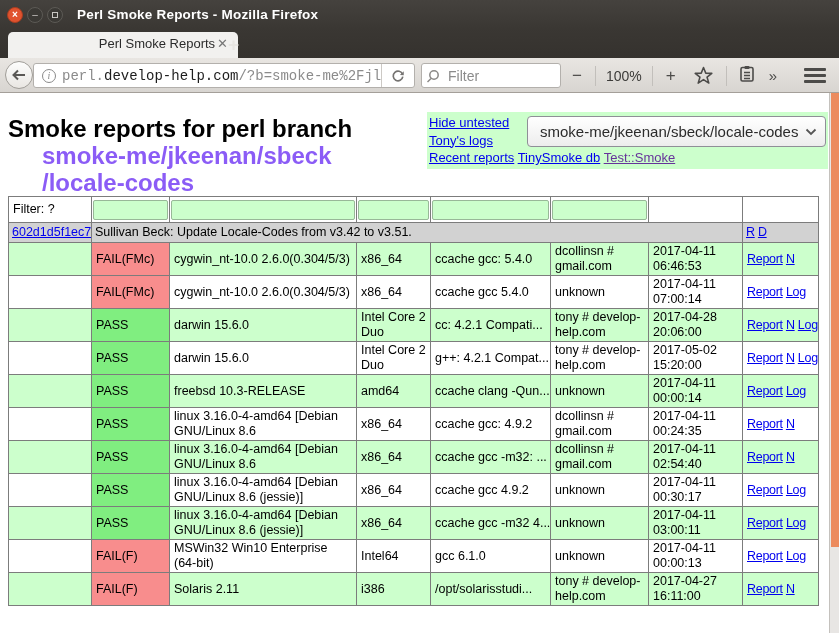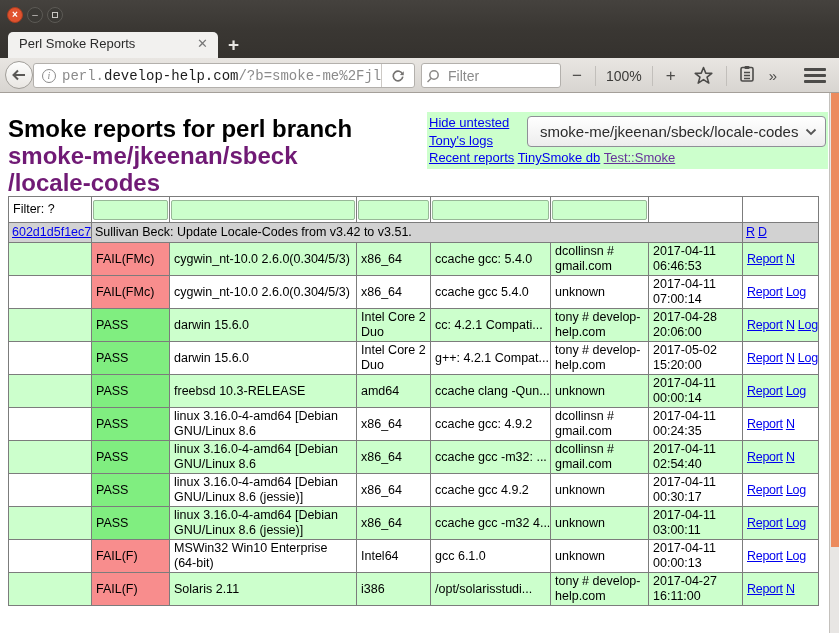--- a/index.html
+++ b/index.html
@@ -9,21 +9,21 @@
 
 .titlebar { height:29px; background:linear-gradient(#45423e,#3a3733); display:flex; align-items:center; position:relative; }
 .wbtn { width:16px; height:16px; border-radius:50%; margin-left:4px; display:flex; align-items:center; justify-content:center; font-size:10px; line-height:1; }
 .wbtn.close { background:#e0522e; border:1px solid #a83e22; color:#fff; margin-left:7px; font-weight:bold; }
 .wbtn.minmax { background:#3b3935; border:1px solid #5c5a55; color:#c8c6c2; }
 .wbtn .sq { width:6px; height:6px; border:1px solid #c8c6c2; display:block; }
 .wtitle { color:#fff; font-weight:bold; font-size:13.5px; margin-left:14px; letter-spacing:0.2px; }
 
 
 .tabbar { height:29px; background:linear-gradient(#3a3733,#35322e); position:relative; }
-.tab { position:absolute; left:8px; top:3px; width:210px; height:26px; background:#f2f1ef; border-radius:5px 5px 0 0; display:flex; align-items:center; padding:0 8px 4px 11px; }
+.tab { position:absolute; left:8px; top:3px; width:230px; height:26px; background:#f2f1ef; border-radius:5px 5px 0 0; display:flex; align-items:center; padding:0 8px 4px 11px;text-align:right; }
 .tab-title { font-size:13px; color:#2b2b2b; flex:1; }
 .tab-close { color:#777; font-size:13px; padding:0 2px; }
 .newtab { position:absolute; left:228px; top:6px; color:#e8e6e2; font-size:19px; font-weight:bold; line-height:20px; }
 
 
 .navbar { height:35px; background:linear-gradient(#e9e6e2,#d8d5d1); border-bottom:1px solid #a49f99; display:flex; align-items:center; position:relative; }
 .backbtn { position:absolute; left:5px; top:3px; width:28px; height:28px; border-radius:50%; background:linear-gradient(#fdfdfc,#e9e6e2); border:1px solid #a09d98; display:flex; align-items:center; justify-content:center; z-index:2; }
 .urlbar { position:absolute; left:33px; top:5px; width:382px; height:25px; background:#fff; border:1px solid #b3b0ac; border-radius:3px; display:flex; align-items:center; overflow:hidden; }
 .infoicon { width:14px; height:14px; border:1px solid #8a8a8a; border-radius:50%; color:#8a8a8a; font-size:10px; font-style:italic; font-family:"Liberation Serif",serif; display:flex; align-items:center; justify-content:center; margin:0 6px 0 8px; flex:none; }
 .urltext { font-size:14px; color:#8b8b8b; white-space:nowrap; flex:1; overflow:hidden;font-family:Liberation Mono, monospace; }
@@ -46,21 +46,21 @@
 .scroll-thumb { position:absolute; left:1px; top:0; width:9px; height:454px; background:#ec8b5e; }
 .pagearea { position:absolute; left:0; top:0; width:829px; height:568px; padding:8px; overflow:hidden; }
 
 .topbox { float:right; width:401px; background:#ccffcc; padding:2px 2px; margin:11px -7px 0 0; font-size:13px; line-height:17.5px; }
 .branch-select { float:right; width:299px; height:31px; background:linear-gradient(#ffffff,#ededed); border:1px solid #8f8f97; border-radius:4px; display:flex; align-items:center; font-size:15px; color:#2b2b2b; padding:0 8px 0 12px; margin:2px 0 2px 5px; }
 .branch-select .val { flex:1; white-space:nowrap; overflow:hidden; }
 a { color:#0000ee; text-decoration:underline; }
 a.visited { color:#66339a; }
 
 h2.pagehead { font-size:24px; line-height:27px; margin:14px 0 0 0; color:#000; max-width:420px; }
-.branchline { color:#701a75; }
+.branchline { color:#8b5cf6;margin-left:34px; }
 p.intro { font-size:13.5px; margin:15px 0 10px 0; color:#000; }
 
 table.results { border-collapse:collapse; table-layout:fixed; width:810px; font-size:12.5px; }
 table.results td { border:1px solid #7c7c7c; padding:1px 4px; vertical-align:middle; line-height:15px; overflow:hidden; }
 tr.filter td { height:26px; background:#fff; padding:1px 1px; }
 tr.filter input { width:100%; height:20px; background:#ccffcc; border:1px solid #98b898; border-radius:2px; margin:0; display:block; }
 tr.commit td { height:20px; background:#d2d2d2; white-space:nowrap; padding:1px 3px; }
 tr.datarow td { height:33px; }
 tr.datarow.green td { background:#ccffcc; }
 tr.datarow.white td { background:#ffffff; }
@@ -71,20 +71,21 @@
 </style>
 </head>
 <body>
 
 <div class="titlebar">
   <span class="wbtn close">×</span>
   <span class="wbtn minmax">–</span>
   <span class="wbtn minmax">
       <span class="sq"></span>
     </span>
+  <span class="wtitle">Perl Smoke Reports - Mozilla Firefox</span>
 </div>
 
 <div class="tabbar">
   <div class="tab">
     <span class="tab-title">Perl Smoke Reports</span>
     <span class="tab-close">✕</span>
   </div>
   <div class="newtab">+</div>
 </div>
 

